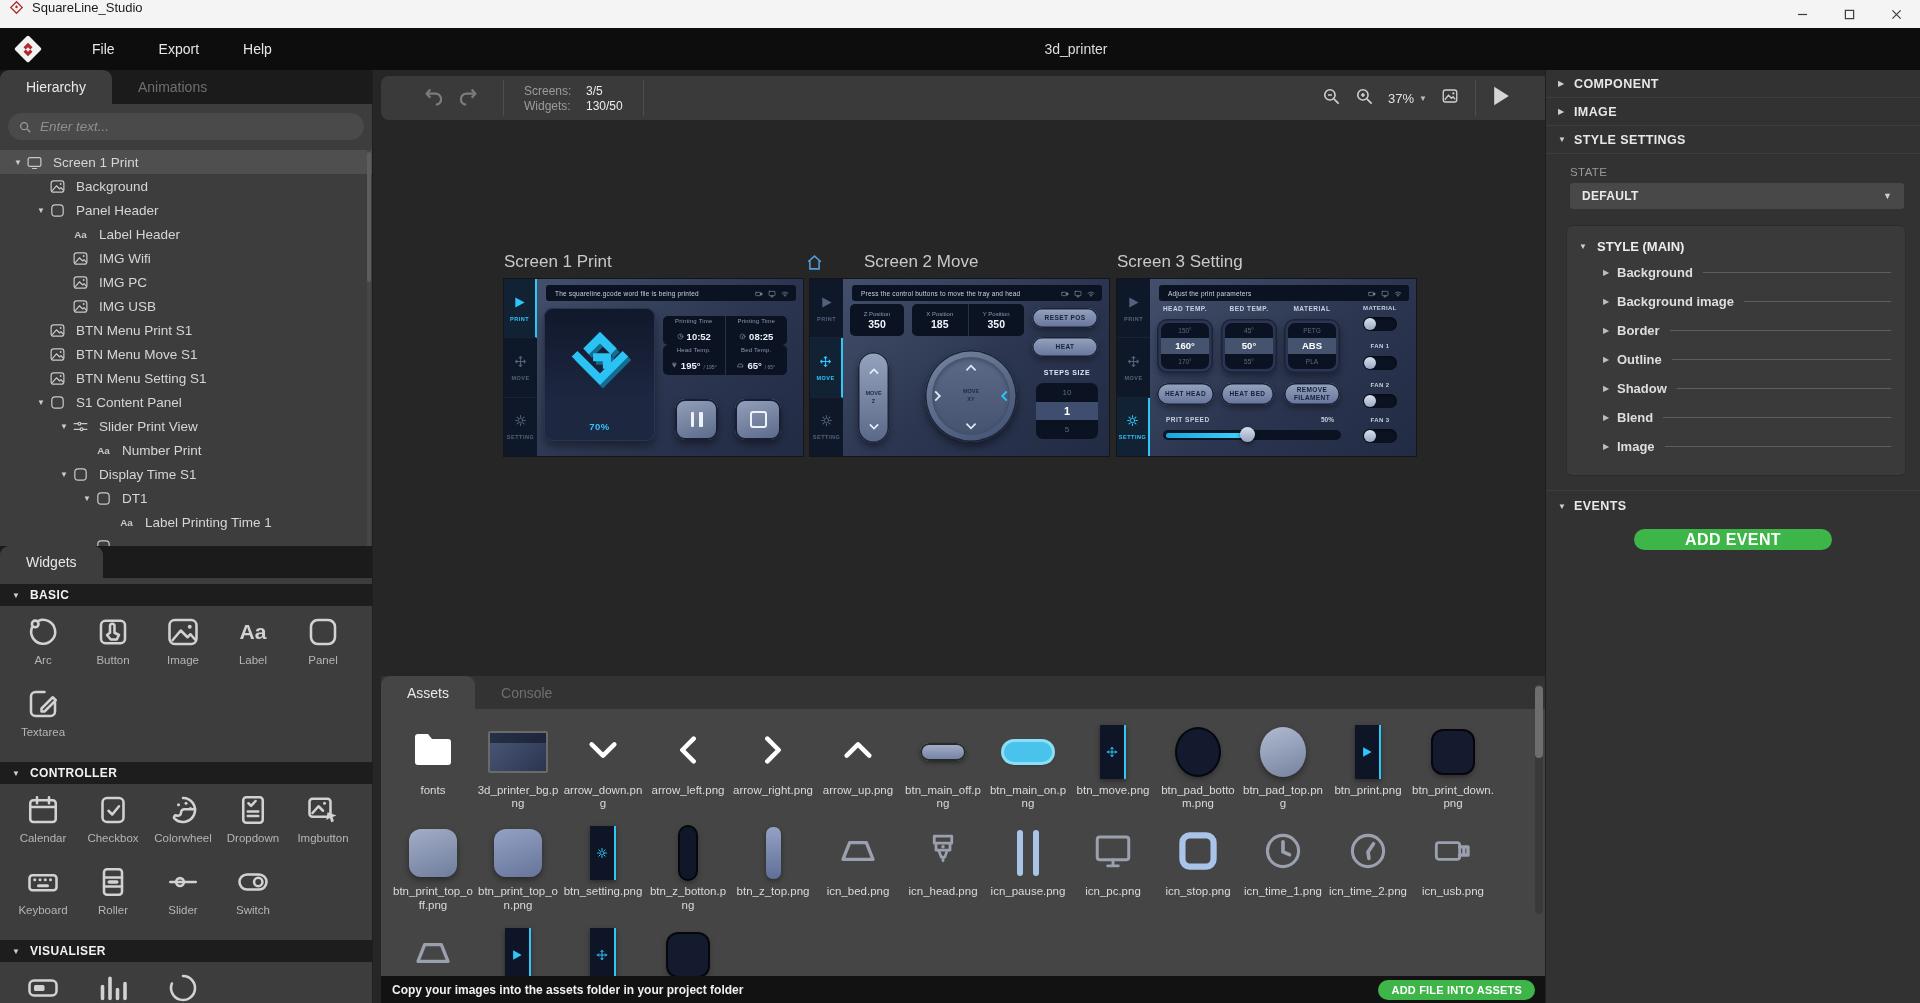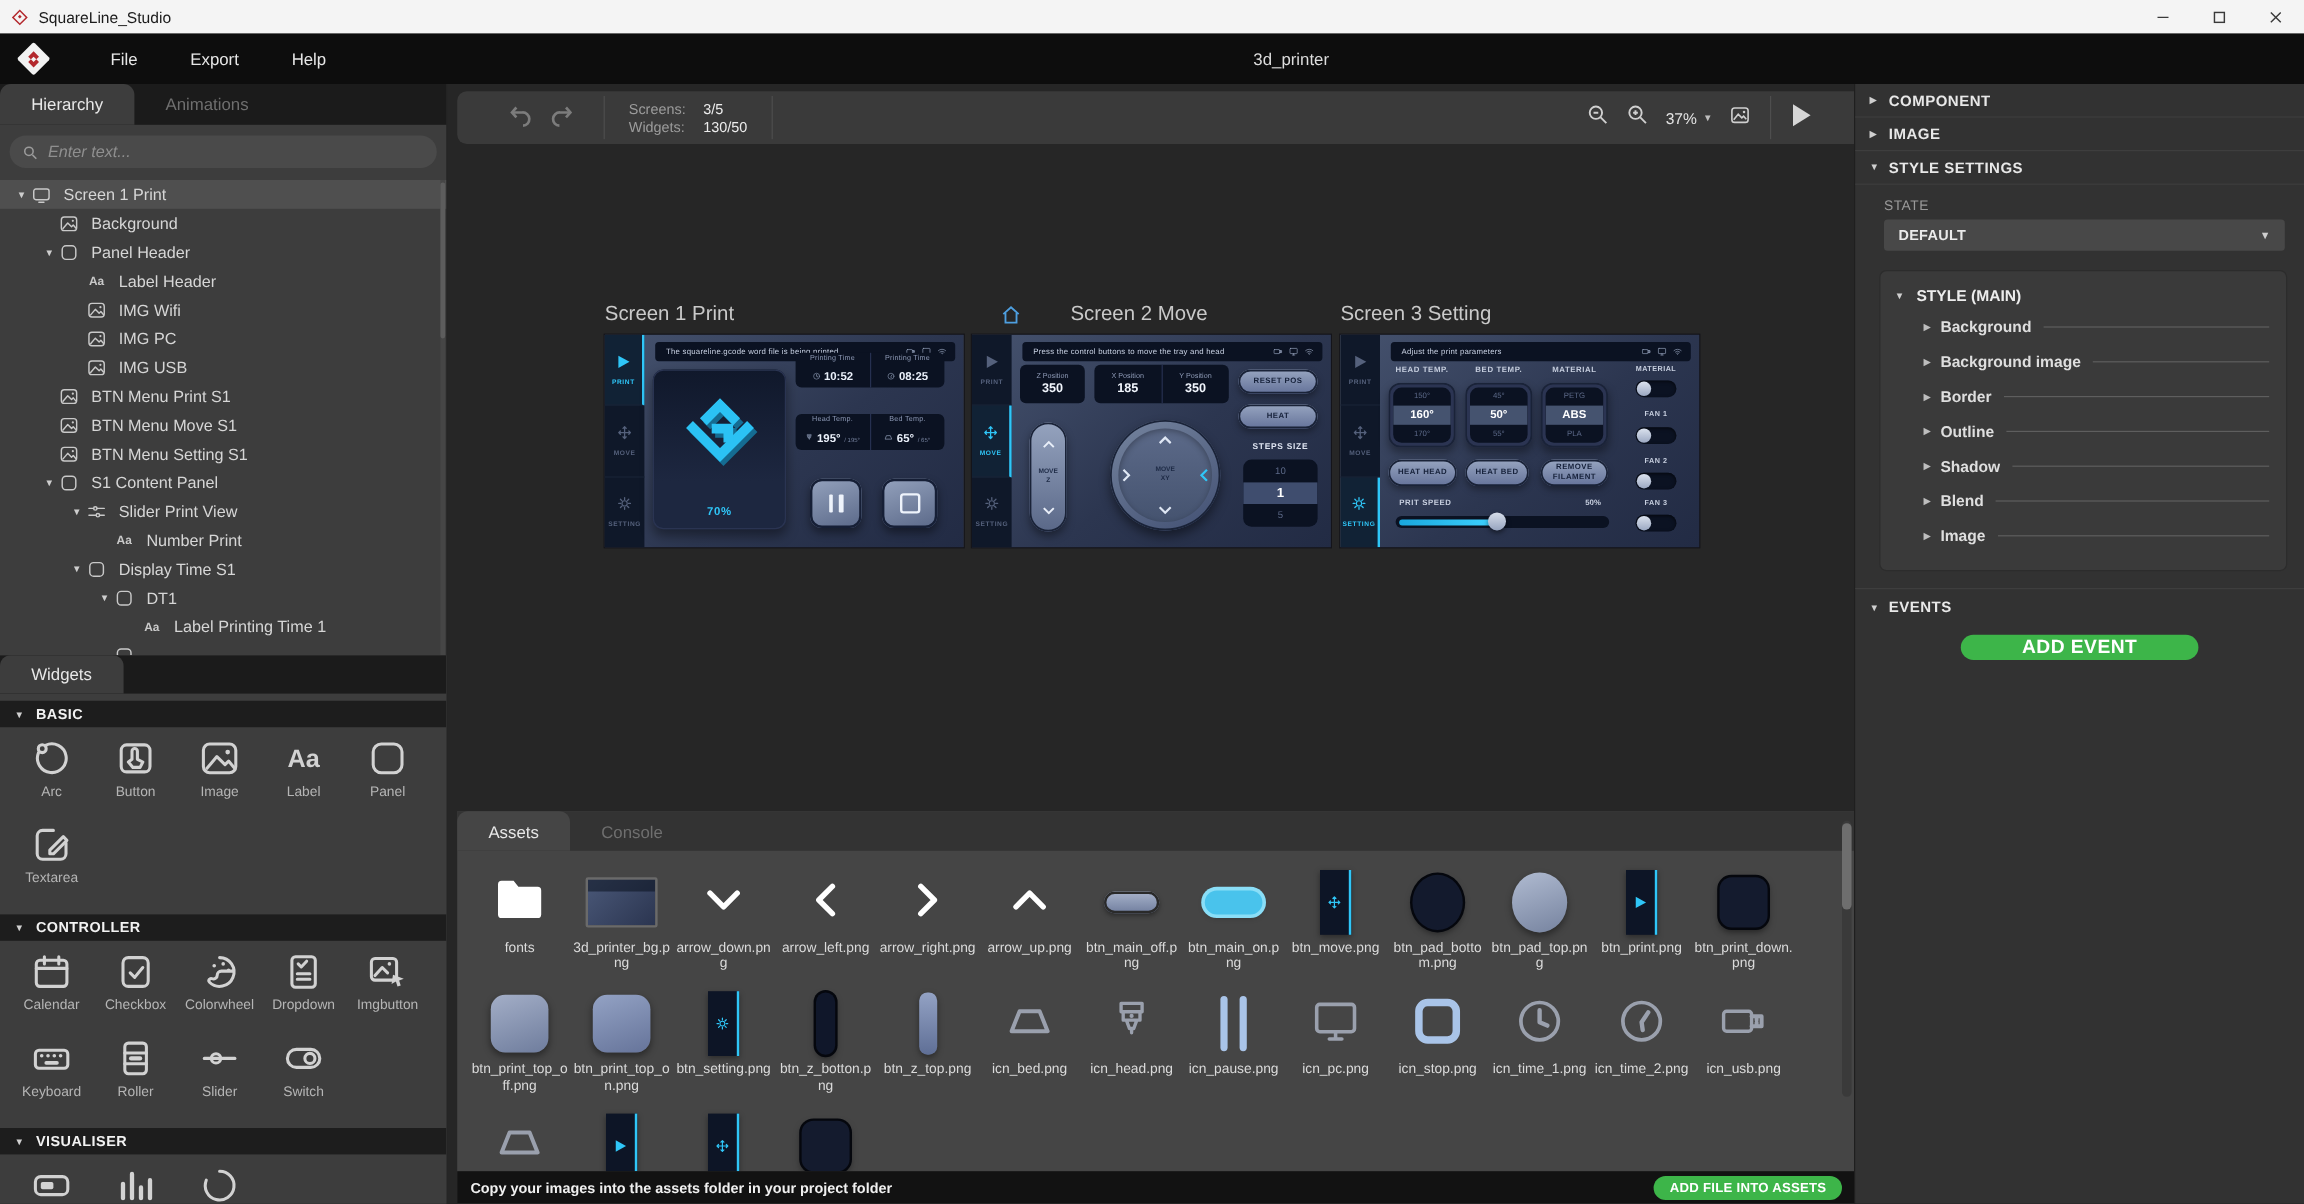--- a/index.html
+++ b/index.html
@@ -1,20 +1,20 @@
 <!DOCTYPE html>
 <html><head>
 <meta charset="utf-8">
 <style>
   html,body{margin:0;padding:0;background:#1a1a1a;}
   body{width:1920px;height:1003px;overflow:hidden;font-family:"Liberation Sans",sans-serif;-webkit-font-smoothing:antialiased;}
   .app{position:absolute;inset:0;width:1920px;height:1003px;background:#262626;}
 
   
-  .titlebar{position:absolute;left:0;top:0;right:0;height:28px;background:#f4f4f4;display:flex;align-items:center;}
+  .titlebar{position:absolute;left:0;top:0;right:0;height:28px;background:#f4f4f4;display:flex;}
   .titlebar .tlogo{width:15px;height:15px;margin-left:9px;}
   .titlebar .ttext{margin-left:8px;font-size:13px;color:#1b1b1b;}
   .winbtns{margin-left:auto;display:flex;height:28px;}
   .winbtn{width:47px;height:28px;display:flex;align-items:center;justify-content:center;color:#3a3a3a;font-size:12px;}
   .winbtn svg{width:11px;height:11px;}
 
   
   .menubar{position:absolute;left:0;top:28px;right:0;height:42px;background:#0d0d0d;display:flex;align-items:center;}
   .mlogo{width:36px;height:36px;margin-left:10px;}
   .menu-items{display:flex;gap:44px;margin-left:46px;text-align:center;}
@@ -646,21 +646,21 @@
       </div>
       <div class="tb-sep"></div>
       <div class="playbtn"><svg viewBox="0 0 20 24">
             <path d="M2 2l16 10L2 22z" fill="currentColor"></path>
           </svg></div>
     </div>
 
     <div class="scr-title" style="left:131px;">
         <span>Screen 1 Print</span>
       </div>
-    <div class="scr-title" style="left:461px;gap:41px;">
+    <div class="scr-title" style="left:433px;gap:41px;">
       <svg viewBox="0 0 24 24" fill="none" stroke="currentColor" stroke-width="2.2">
           <path d="M3 11l9-8 9 8"></path>
           <path d="M5.5 9.5V21h13V9.5"></path>
         </svg>
       <span>Screen 2 Move</span>
     </div>
     <div class="scr-title" style="left:744px;">
         <span>Screen 3 Setting</span>
       </div>
 
@@ -711,21 +711,21 @@
               <path d="M26 27h12v10"></path>
             </g>
             <g stroke="#2bc2f4" stroke-width="7">
               <path d="M10 24L32 46 54 24"></path>
               <path d="M20 22L32 10 44 22"></path>
               <path d="M26 27h12v10"></path>
             </g>
           </svg>
         <div class="s1-progress">70%</div>
       </div>
-      <div class="s1-card" id="s1c1" style="top:15px;height:29px;">
+      <div class="s1-card" id="s1c1" style="top:37px;height:29px;">
           <div class="s1-col">
             <span class="s1-lab">Printing Time</span>
             <span class="s1-valrow">
               <span><svg viewBox="0 0 24 24" fill="none" stroke="currentColor" stroke-width="1.7" stroke-linecap="round" stroke-linejoin="round">
                   <circle cx="12" cy="12" r="8.5"></circle>
                   <path d="M12 7v5.5l3.5 1.5" stroke-width="2"></path>
                 </svg></span>
               <span class="s1-val">10:52</span>
             </span>
           </div>

